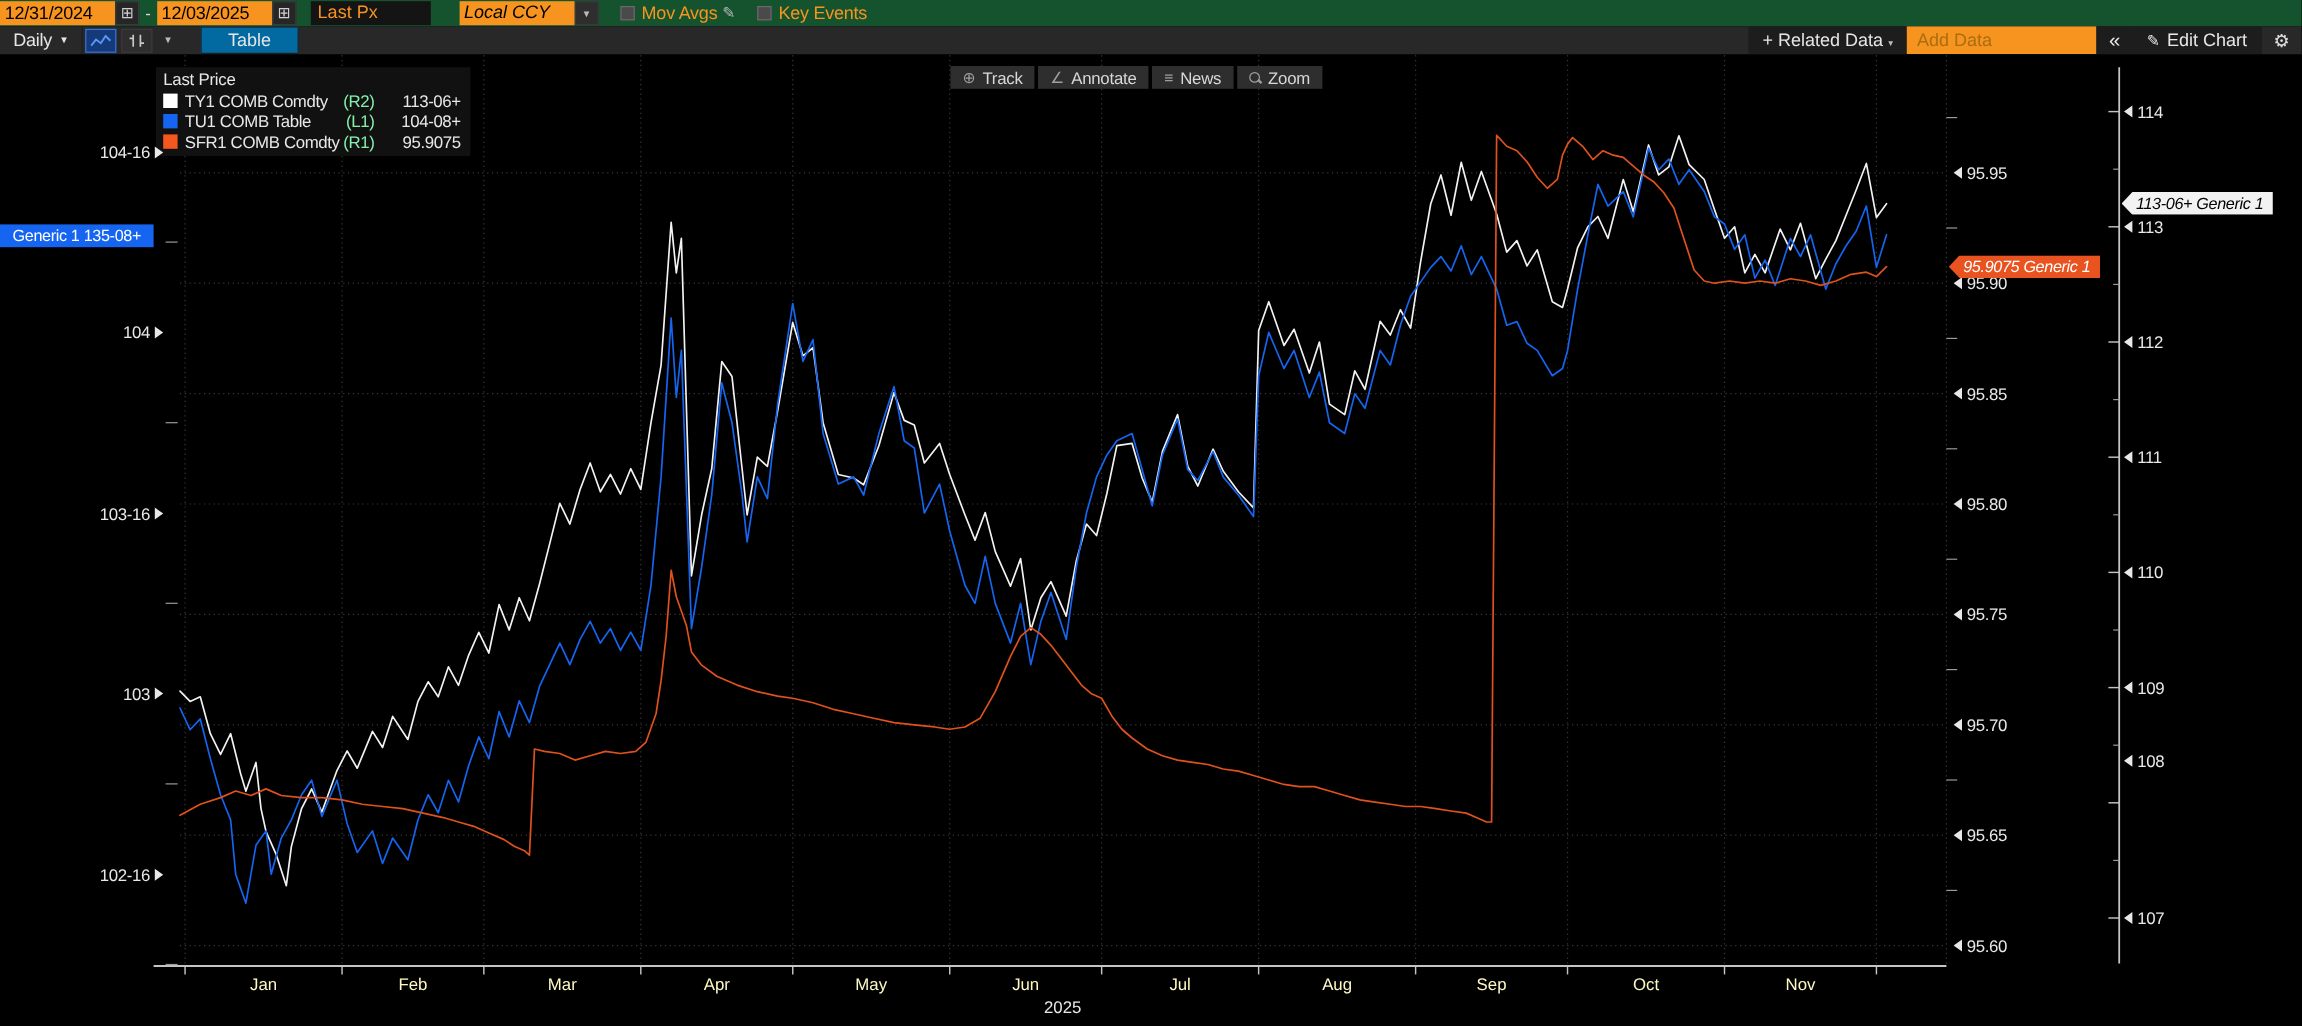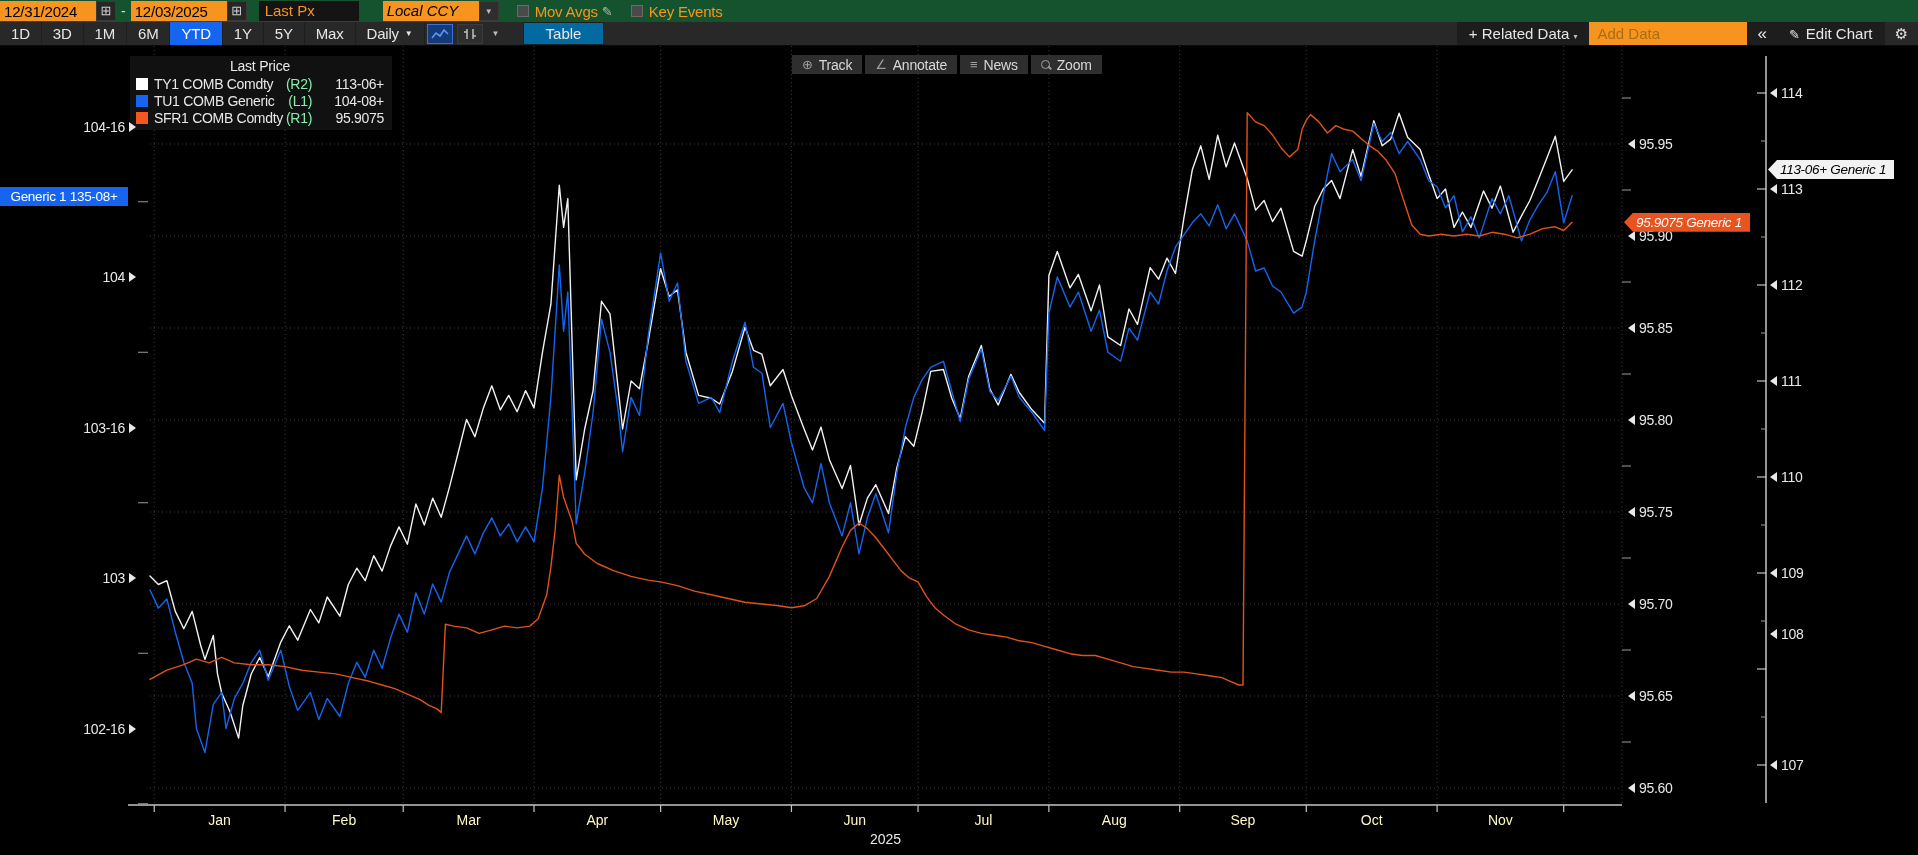--- a/index.html
+++ b/index.html
@@ -51,21 +51,21 @@
   .editchart { background:#1d1d1d; border:none; color:#e8e8e8; font-family:inherit;
     font-size:15px; padding:0 12px; cursor:pointer; white-space:nowrap; }
   .gearbtn { background:transparent; border:none; color:#e0e0e0; font-size:15px;
     padding:0 10px; cursor:pointer; }
   
   #chart { position:absolute; top:46px; left:0; width:1918px; height:809px; background:#000; }
   #plot { position:absolute; top:-46px; left:0; }
   
   #legend { position:absolute; left:130px; top:10px; width:262px;
     background:rgba(18,18,18,0.92); padding:2px 8px 4px 6px; }
-  #legend .ltitle { color:#e8e8e8; font-size:14px; text-align:center; margin-bottom:1px; letter-spacing:-0.2px; }
+  #legend .ltitle { color:#e8e8e8; font-size:14px; text-align:left; margin-bottom:1px; letter-spacing:-0.2px; }
   .lrow { display:flex; align-items:center; height:17px; cursor:pointer; }
   .lswatch { width:12px; height:12px; margin-right:6px; flex:none; }
   .lticker { color:#e8e8e8; font-size:14px; flex:1; white-space:nowrap; letter-spacing:-0.3px; }
   .laxis { color:#86efac; font-size:14px; margin-right:10px; letter-spacing:-0.3px; }
   .lval  { color:#e8e8e8; font-size:14px; width:62px; text-align:right; letter-spacing:-0.3px; }
   
   #track-bar { position:absolute; left:792px; top:9px; display:flex; gap:3px; }
   .tbtn { background:#2e2e2e; border:none; color:#d8d8d8; font-family:inherit;
     font-size:14px; height:19px; padding:0 10px; display:flex; align-items:center; gap:6px;
     cursor:pointer; letter-spacing:-0.2px; }
@@ -107,30 +107,20 @@
     <button class="ccy-dd">▼</button>
   </div>
   <span class="chk"></span>
   <span class="amber">Mov Avgs</span>
   <span class="pencil">✎</span>
   <span class="chk"></span>
   <span class="amber">Key Events</span>
 </div>
 
 <div id="row2">
-  <div id="range-buttons" style="display:flex;">
-      <button class="rbtn">1D</button>
-      <button class="rbtn">3D</button>
-      <button class="rbtn">1M</button>
-      <button class="rbtn">6M</button>
-      <button class="rbtn sel">YTD</button>
-      <button class="rbtn">1Y</button>
-      <button class="rbtn">5Y</button>
-      <button class="rbtn">Max</button>
-    </div>
   <button class="rbtn daily">
     <span>Daily</span>
     <span class="car">▼</span>
   </button>
   <span class="icon-btn sel">
     <svg width="18" height="12" viewBox="0 0 18 12">
         <polyline points="1,10 5,5 9,8 13,2 17,6" fill="none" stroke="#5B96F5" stroke-width="1.6"></polyline>
       </svg>
   </span>
   <span class="icon-btn">
@@ -239,21 +229,21 @@
     <div class="ltitle">Last Price</div>
     <div id="legend-rows">
         <div class="lrow">
           <div class="lswatch" style="background: rgb(255, 255, 255);"></div>
           <div class="lticker">TY1 COMB Comdty</div>
           <div class="laxis">(R2)</div>
           <div class="lval">113-06+</div>
         </div>
         <div class="lrow">
           <div class="lswatch" style="background: rgb(21, 101, 240);"></div>
-          <div class="lticker">TU1 COMB Generic</div>
+          <div class="lticker">TU1 COMB Table</div>
           <div class="laxis">(L1)</div>
           <div class="lval">104-08+</div>
         </div>
         <div class="lrow">
           <div class="lswatch" style="background: rgb(244, 88, 31);"></div>
           <div class="lticker">SFR1 COMB Comdty</div>
           <div class="laxis">(R1)</div>
           <div class="lval">95.9075</div>
         </div>
       </div>

